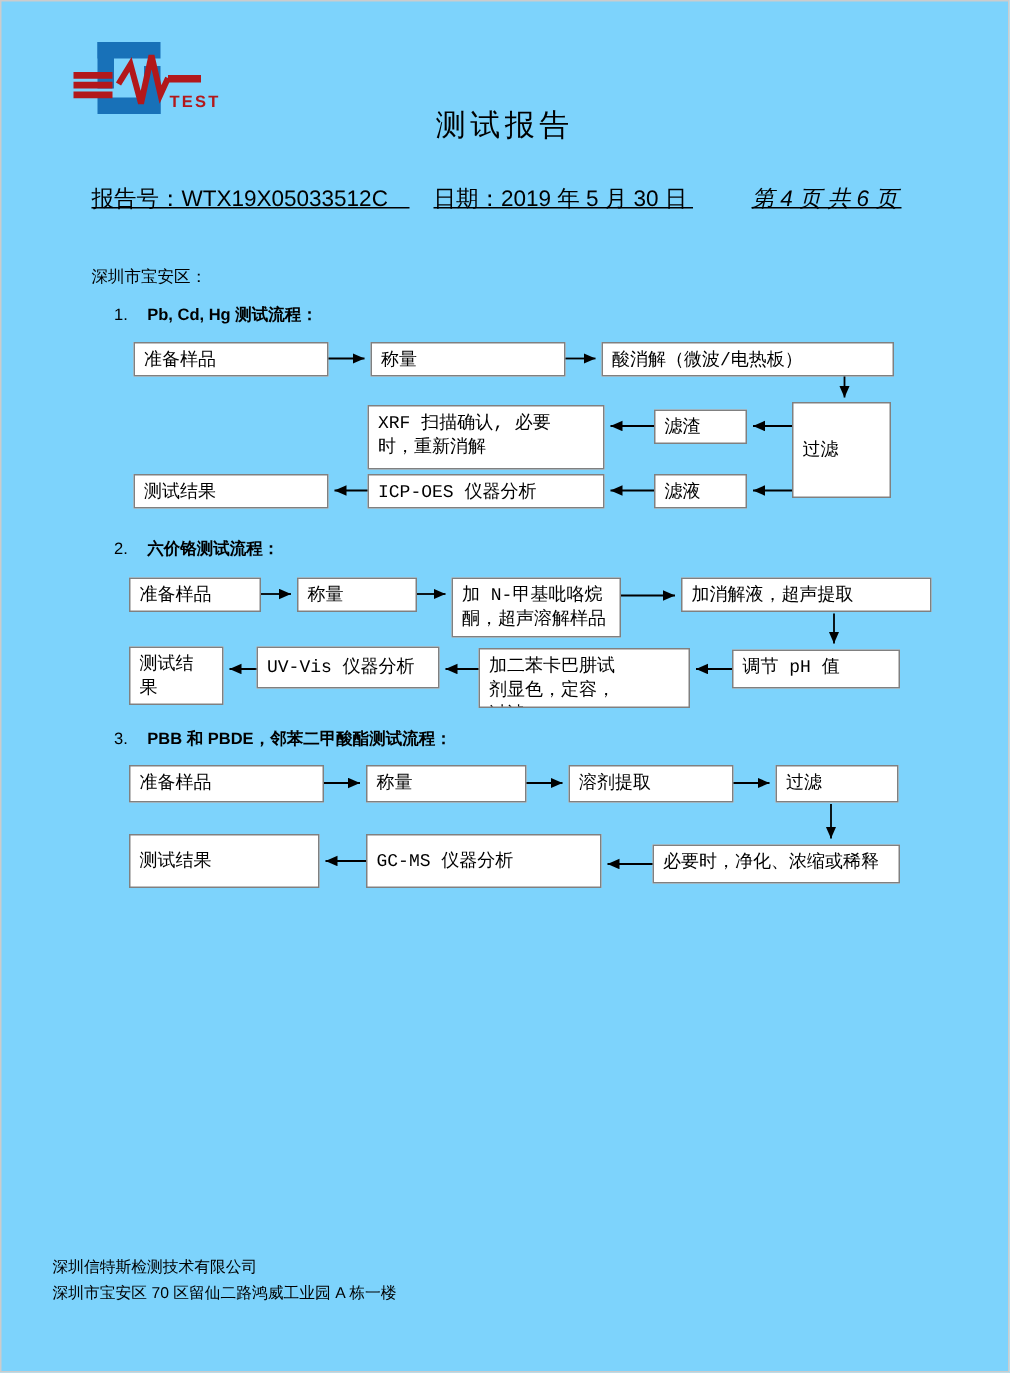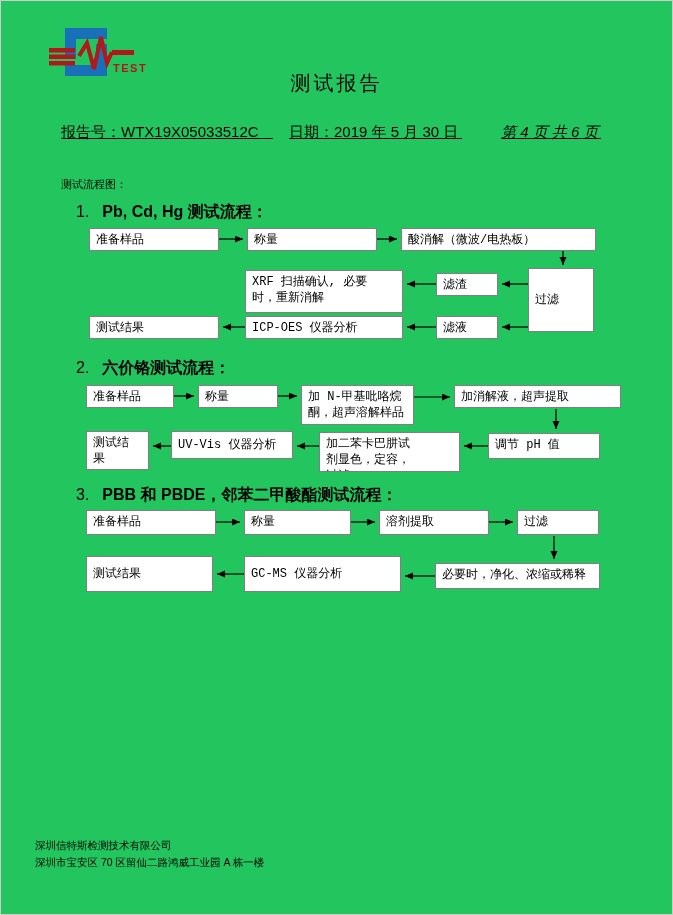--- a/index.html
+++ b/index.html
@@ -1,20 +1,20 @@
 <!DOCTYPE html>
 <html><head>
 <meta charset="utf-8">
 <style>
   html,body{margin:0;padding:0;background:#e9e9e9;}
   .page{
     position:relative;
     width:673px;height:915px;
     margin:0 auto;
-    background:#22c55e;
+    background:#7dd3fc;
     border:1px solid #cccccc;
     box-sizing:border-box;
     font-family:"Liberation Sans","DejaVu Sans",sans-serif;
     color:#000;
     overflow:hidden;
   }
   .abs{position:absolute;}
   
   .logo-test{
     position:absolute;left:112px;top:61px;
@@ -31,21 +31,21 @@
     font-size:15px;
     border-bottom:1px solid #000;
   }
   .seg-no{left:60px;padding-right:14px;}
   .seg-date{left:288px;padding-right:4px;}
   .seg-page{left:500px;padding-right:2px;font-style:italic;}
   
   .section-heading{
     position:absolute;left:60px;top:176px;font-size:11px;
   }
-  .fc-header{position:absolute;left:75px;font-size:16px;text-align:right;}
+  .fc-header{position:absolute;left:75px;font-size:11px;text-align:right;}
   .fc-num{display:inline-block;}
   .fc-title{font-weight:bold;margin-left:13px;}
   
   .fc-box{
     position:absolute;
     border:1px solid #808080;
     background:#fff;
     box-sizing:border-box;
     font-size:12px;line-height:16px;
     padding:3px 6px;
@@ -83,21 +83,21 @@
     </g>
   </svg>
   <span class="logo-test">TEST</span>
 
   <div class="report-title">测试报告</div>
 
   <span class="hdr-seg seg-no">报告号：WTX19X05033512C</span>
   <span class="hdr-seg seg-date">日期：2019 年 5 月 30 日</span>
   <span class="hdr-seg seg-page">第 4 页 共 6 页</span>
 
-  <div class="section-heading">测试流程图：</div>
+  <div class="section-heading">深圳市宝安区：</div>
 
   <div class="fc-header" style="top:201px">
     <span class="fc-num">1.</span><span class="fc-title">Pb, Cd, Hg 测试流程：</span>
   </div>
   <div class="fc-box" style="left:88px;top:227px;width:130px;height:23px">准备样品</div>
   <div class="fc-box" style="left:246px;top:227px;width:130px;height:23px">称量</div>
   <div class="fc-box" style="left:400px;top:227px;width:195px;height:23px">酸消解（微波/电热板）</div>
   <div class="fc-box vcenter" style="left:527px;top:267px;width:66px;height:64px">过滤</div>
   <div class="fc-box" style="left:435px;top:272px;width:62px;height:23px">滤渣</div>
   <div class="fc-box pr14" style="left:244px;top:269px;width:158px;height:43px">XRF 扫描确认, 必要时，重新消解</div>

